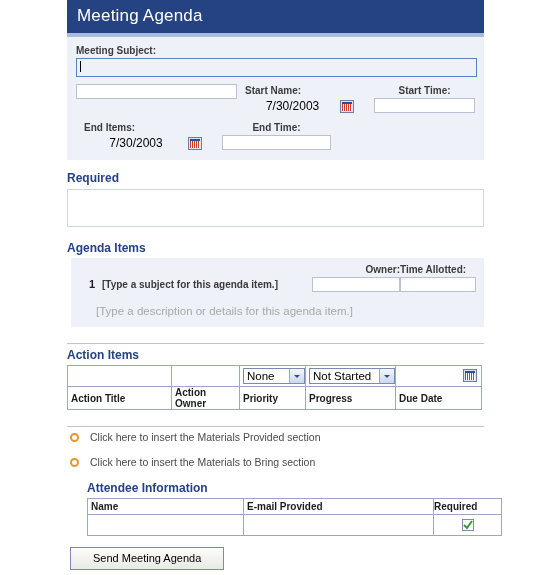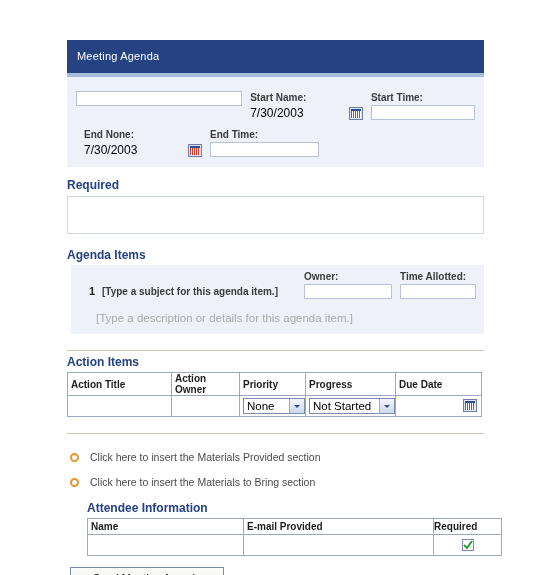--- a/index.html
+++ b/index.html
@@ -19,26 +19,25 @@
     position: absolute;
     left: 67px;
     top: 0px;
     width: 417px;
   }
 
   
   .titlebar {
     background: #254282;
     color: #ffffff;
-    font-size: 11px;
+    font-size: 17px;
     font-weight: normal;
     letter-spacing: 0.2px;
     padding: 7px 0 8px 10px;
     line-height: 18px;
-    margin-top: 40px;
   }
   .titlebar-underline {
     height: 4px;
     background: #a8bcdc;
   }
 
   
   .topform {
     background: #eef1f8;
     padding: 7px 9px 9px 9px;
@@ -70,25 +69,26 @@
     width: 1px;
     height: 11px;
     background: #000000;
   }
   .row3 {
     display: flex;
     margin-top: 7px;
   }
   .col-a { width: 174px; }
   .col-b { width: 118px; margin-left: 8px; }
-  .col-c { width: 109px; margin-left: 8px; }
+  .col-c { width: 109px; margin-left: 20px; text-align: center; }
 
   .datewrap {
     display: flex;
     align-items: center;
+    text-align: center;
   }
   .datetext {
     font-size: 12px;
     color: #000000;
     line-height: 16px;
     flex: 1;
   }
   .calbtn {
     width: 14px;
     height: 13px;
@@ -151,22 +151,22 @@
   }
   .agenda-subject {
     font-size: 10px;
     font-weight: bold;
     color: #3a3a3a;
     padding-left: 7px;
     padding-bottom: 2px;
     flex: 1;
     white-space: nowrap;
   }
-  .agenda-owner { width: 88px; }
-  .agenda-time  { width: 76px; margin-left: 8px; }
+  .agenda-owner { width: 88px; text-align: right; }
+  .agenda-time  { width: 76px; }
   .agenda-desc {
     font-size: 11.5px;
     color: #a9a9a9;
     padding: 13px 17px 0 25px;
     white-space: nowrap;
   }
 
   
   .sep {
     border: 0;
@@ -238,21 +238,21 @@
   .cell-pad { padding: 1px 2px; }
 
   .duedate-cell { position: relative; }
   .duedate-cal {
     position: absolute;
     right: 4px;
     top: 3px;
   }
 
   
-  .links { margin-top: 17px; }
+  .links { margin-top: 4px; }
   .linkrow {
     display: flex;
     align-items: center;
     margin-bottom: 13px;
   }
   .bulleticon {
     width: 9px;
     height: 9px;
     border-radius: 50%;
     border: 2px solid #e8962a;
@@ -298,20 +298,26 @@
 </head>
 <body>
 
 <div class="page">
 
   <div class="titlebar">Meeting Agenda</div>
   <div class="titlebar-underline"></div>
 
   <div class="topform">
 
+    <div>
+      <div class="fieldlabel">Meeting Subject:</div>
+      <div class="subject-input">
+        <div class="caret"></div>
+      </div>
+    </div>
 
     <div class="row3">
       <div class="col-a">
         <div class="txtinput"></div>
       </div>
       <div class="col-b">
         <div class="fieldlabel">Start Name:</div>
         <div class="datewrap">
           <div class="datetext">7/30/2003</div>
           <div class="calbtn">
@@ -320,21 +326,21 @@
         </div>
       </div>
       <div class="col-c">
         <div class="fieldlabel">Start Time:</div>
         <div class="txtinput"></div>
       </div>
     </div>
 
     <div class="row3">
       <div class="col-b">
-        <div class="fieldlabel">End None:</div>
+        <div class="fieldlabel">End Items:</div>
         <div class="datewrap">
           <div class="datetext">7/30/2003</div>
           <div class="calbtn">
               <div class="calgrid"></div>
             </div>
         </div>
       </div>
       <div class="col-c">
         <div class="fieldlabel">End Time:</div>
         <div class="txtinput"></div>
@@ -374,27 +380,20 @@
     <table class="grid" style="margin-top:3px">
       <colgroup>
         <col style="width:104px">
           <col style="width:68px">
           <col style="width:66px">
           <col style="width:90px">
           <col style="width:86px">
       </colgroup>
       <tbody>
           <tr>
-        <th>Action Title</th>
-        <th>Action Owner</th>
-        <th>Priority</th>
-        <th>Progress</th>
-        <th>Due Date</th>
-      </tr>
-      <tr>
         <td></td>
         <td></td>
         <td class="cell-pad">
           <div class="xpselect">
             <div class="val">None</div>
             <div class="arrowbtn">
                   <span></span>
                 </div>
           </div>
         </td>
@@ -404,20 +403,27 @@
             <div class="arrowbtn">
                   <span></span>
                 </div>
           </div>
         </td>
         <td class="duedate-cell">
           <div class="calbtn duedate-cal">
                 <div class="calgrid"></div>
               </div>
         </td>
+      </tr>
+      <tr>
+        <th>Action Title</th>
+        <th>Action Owner</th>
+        <th>Priority</th>
+        <th>Progress</th>
+        <th>Due Date</th>
       </tr>
     </tbody>
       </table>
   </div>
 
   <hr class="sep">
 
   <div class="links">
     <div class="linkrow">
       <div class="bulleticon"></div>

